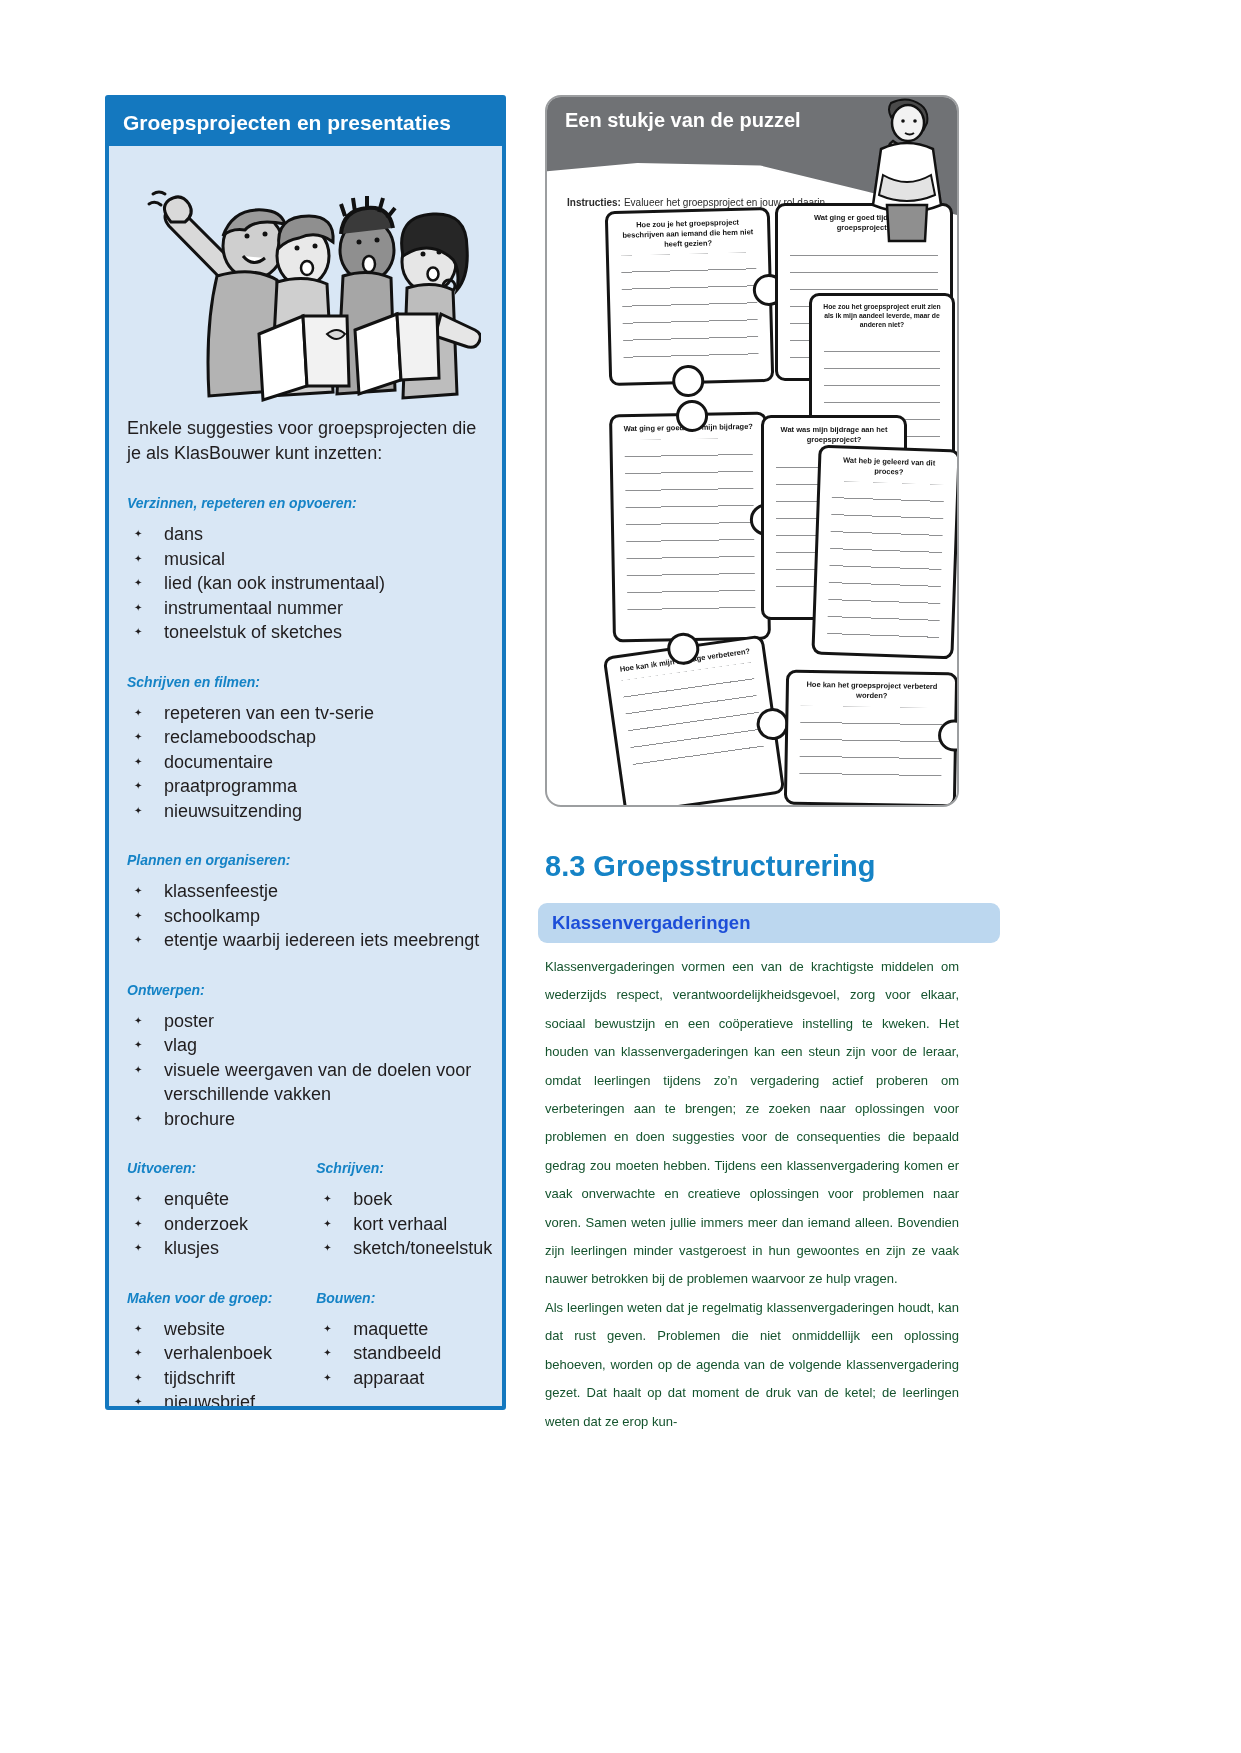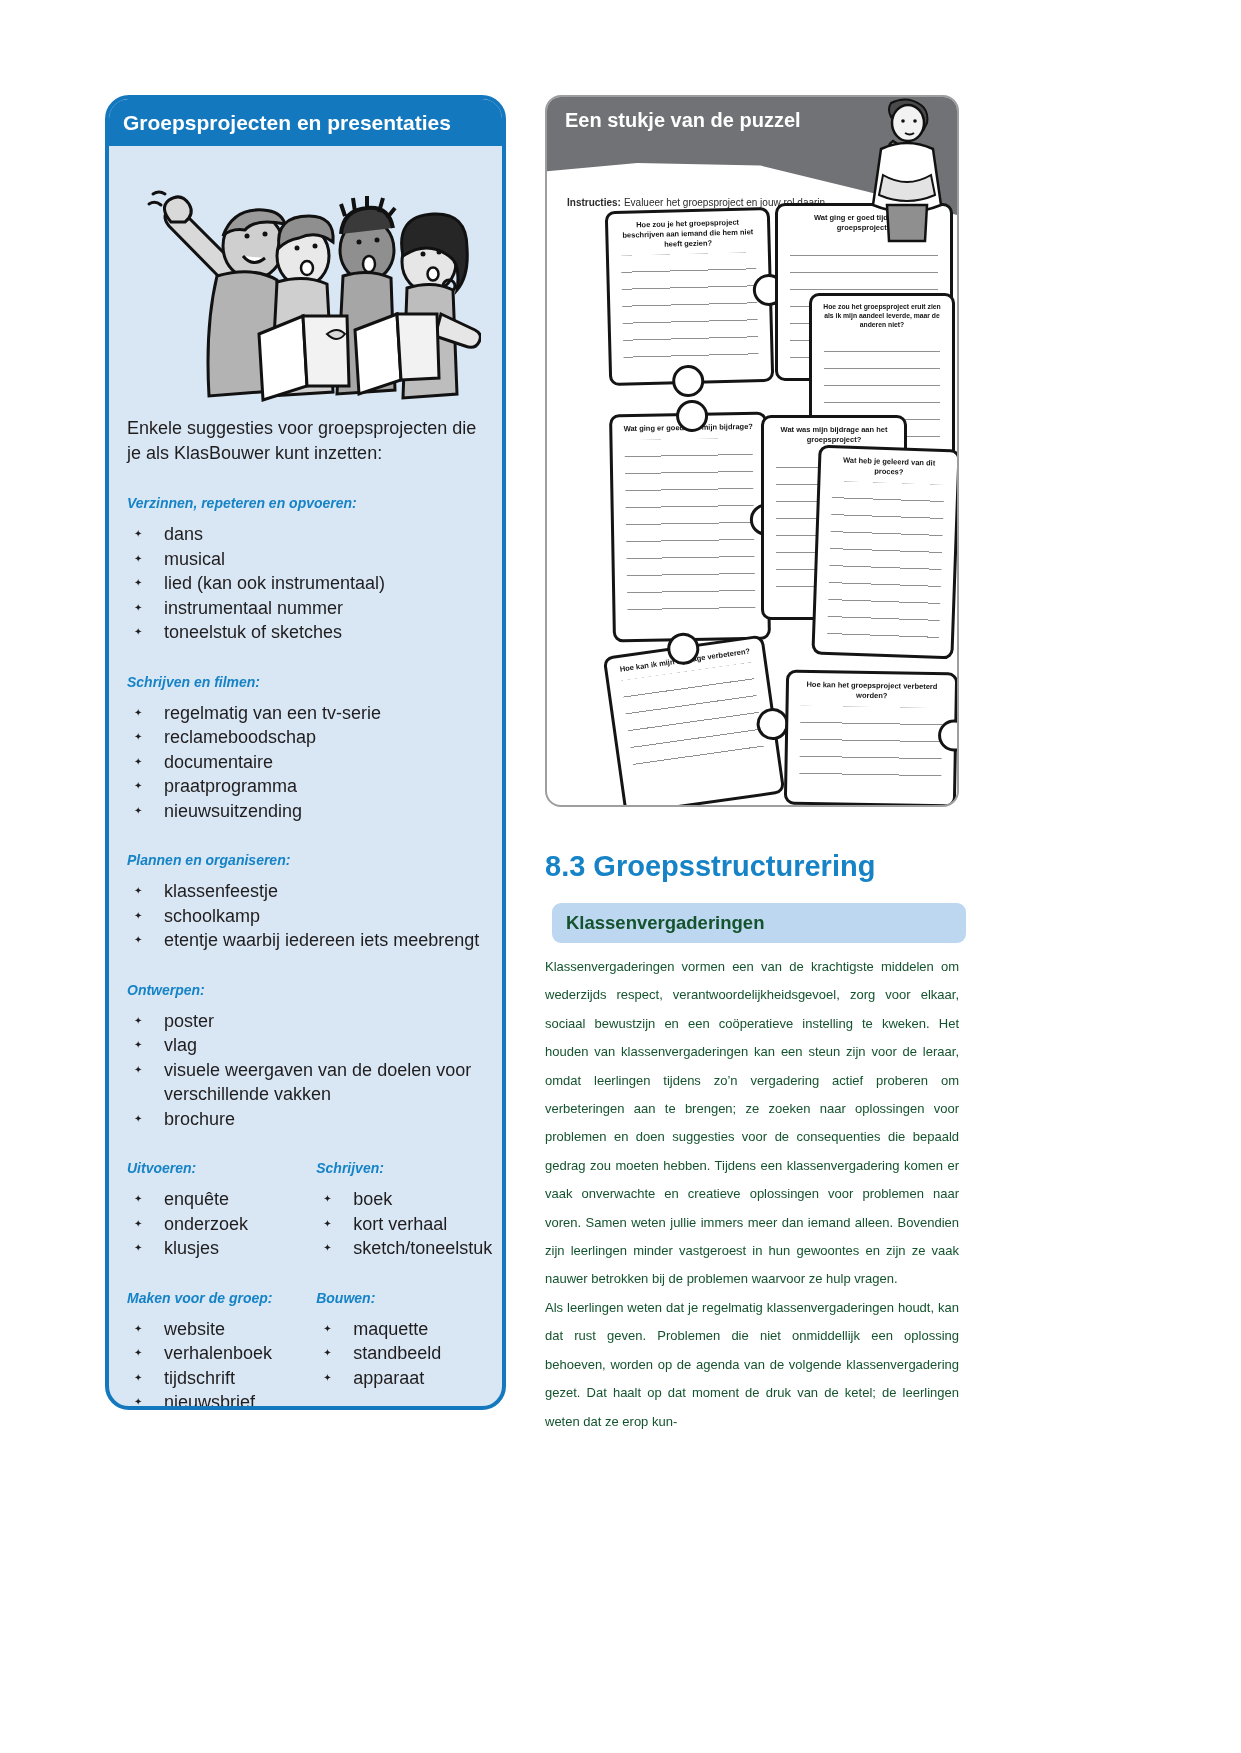--- a/index.html
+++ b/index.html
@@ -2,21 +2,21 @@
 <html><head>
 <meta charset="utf-8">
 <style>
   html,body{margin:0;padding:0;}
   body{font-family:"Liberation Sans", sans-serif; background:#ffffff;}
   #page{position:relative; width:1241px; height:1753px; background:#ffffff; overflow:hidden;}
 
   
   .panel{
     position:absolute; left:105px; top:95px; width:401px; height:1315px;
-    box-sizing:border-box; border:4px solid #1478bf; border-radius:24px;
+    box-sizing:border-box; border:4px solid #1478bf; border-radius:3px;
     background:#d9e7f5; overflow:hidden;
   }
   .panel-header{
     height:47px; background:#1478bf; display:flex; align-items:center;
     padding:0 14px; color:#ffffff; font-size:21px; font-weight:bold;
   }
   .panel-illo{height:250px; display:flex; justify-content:center; align-items:flex-end; padding-top:6px;}
   .panel-body{padding:0 18px;}
   .intro{font-size:18px; line-height:25px; color:#201d1e; margin:14px 0 0;}
   .sec{margin-top:26px;}
@@ -56,23 +56,23 @@
   .pC .cap{font-size:6.8px;}
   .pD{left:64px;  top:316px; width:158px; height:228px; transform:rotate(-1deg); z-index:4;}
   .pE{left:214px; top:318px; width:146px; height:205px; z-index:5;}
   .pF{left:268px; top:350px; width:142px; height:210px; transform:rotate(2deg); z-index:6;}
   .pG{left:66px;  top:548px; width:162px; height:160px; transform:rotate(-8deg); z-index:7;}
   .pH{left:238px; top:574px; width:172px; height:135px; transform:rotate(1deg); z-index:8;}
 
   
   .h83{position:absolute; left:545px; top:850px; width:414px; font-size:29px; font-weight:bold; color:#1583c6;}
   .subhead{
-    position:absolute; left:552px; top:903px; width:414px; height:40px; box-sizing:border-box;
+    position:absolute; left:538px; top:903px; width:462px; height:40px; box-sizing:border-box;
     background:#bcd7ef; border-radius:9px; display:flex; align-items:center; padding-left:14px;
-    font-size:18.5px; font-weight:bold; color:#14532d;
+    font-size:18.5px; font-weight:bold; color:#1d4ed8;
   }
   .bodytxt{position:absolute; left:545px; top:953px; width:414px; font-size:13px;
     line-height:28.4px; color:#14532d; text-align:justify;}
   .bodytxt p{margin:0;}
 
   
   .footer{position:absolute; left:0; top:1619px; width:1241px; height:134px; background:#dce9f6;}
   .footer-line{position:absolute; left:105px; top:74px; font-size:17.5px; font-weight:bold;}
   .pageno{color:#1d1d1b; margin-right:16px;}
   .booktitle{color:#1583c6;}
@@ -159,21 +159,21 @@
             </li>
           </ul>
       </div>
 
       <div class="sec">
         <div class="sec-h">Schrijven en filmen:</div>
         <ul>
 
         <li>
               <span class="blt">✦</span>
-              <span>regelmatig van een tv-serie</span>
+              <span>repeteren van een tv-serie</span>
             </li>
             <li>
               <span class="blt">✦</span>
               <span>reclameboodschap</span>
             </li>
             <li>
               <span class="blt">✦</span>
               <span>documentaire</span>
             </li>
             <li>

